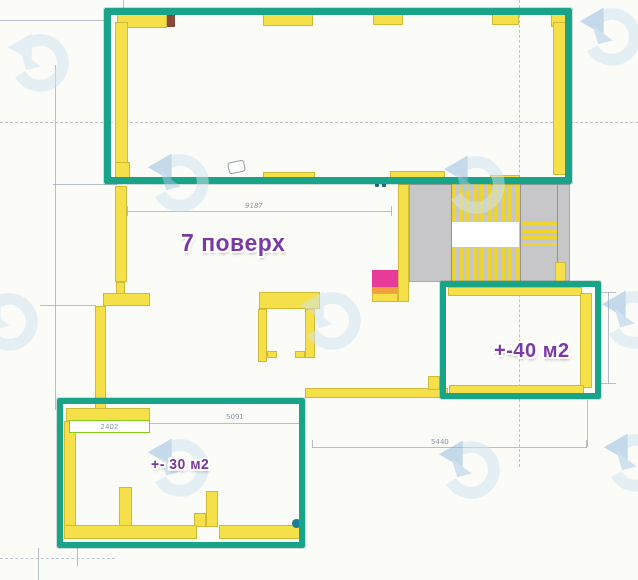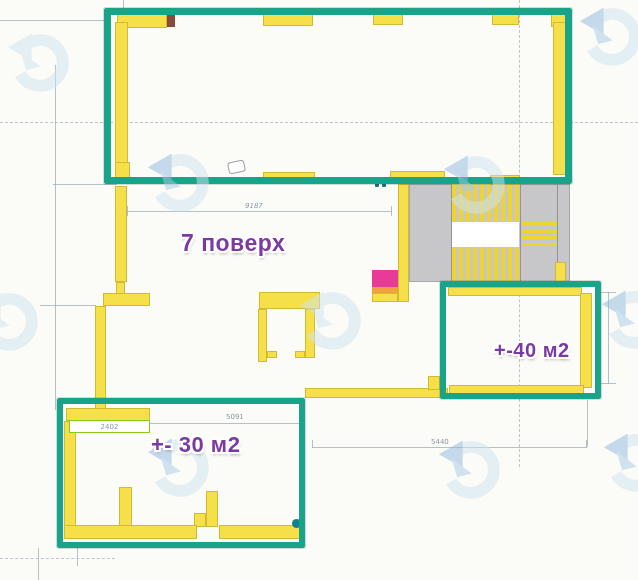--- a/index.html
+++ b/index.html
@@ -177,15 +177,15 @@
     </svg>
   <svg class="wm" viewBox="0 0 72 72" style="left:437px;top:435px;">
       <use href="#wm-duo"></use>
     </svg>
   <svg class="wm" viewBox="0 0 72 72" style="left:602px;top:428px;">
       <use href="#wm-duo"></use>
     </svg>
 
   <div class="plabel" style="left:181px;top:230px;font-size:23px;">7 поверх</div>
   <div class="plabel" style="left:494px;top:339px;font-size:20px;">+-40 м2</div>
-  <div class="plabel" style="left:151px;top:432px;font-size:22px;">+- 30 м2</div>
+  <div class="plabel" style="left:151px;top:456px;font-size:14px;">+- 30 м2</div>
 
 </div>
 
 </body></html>

